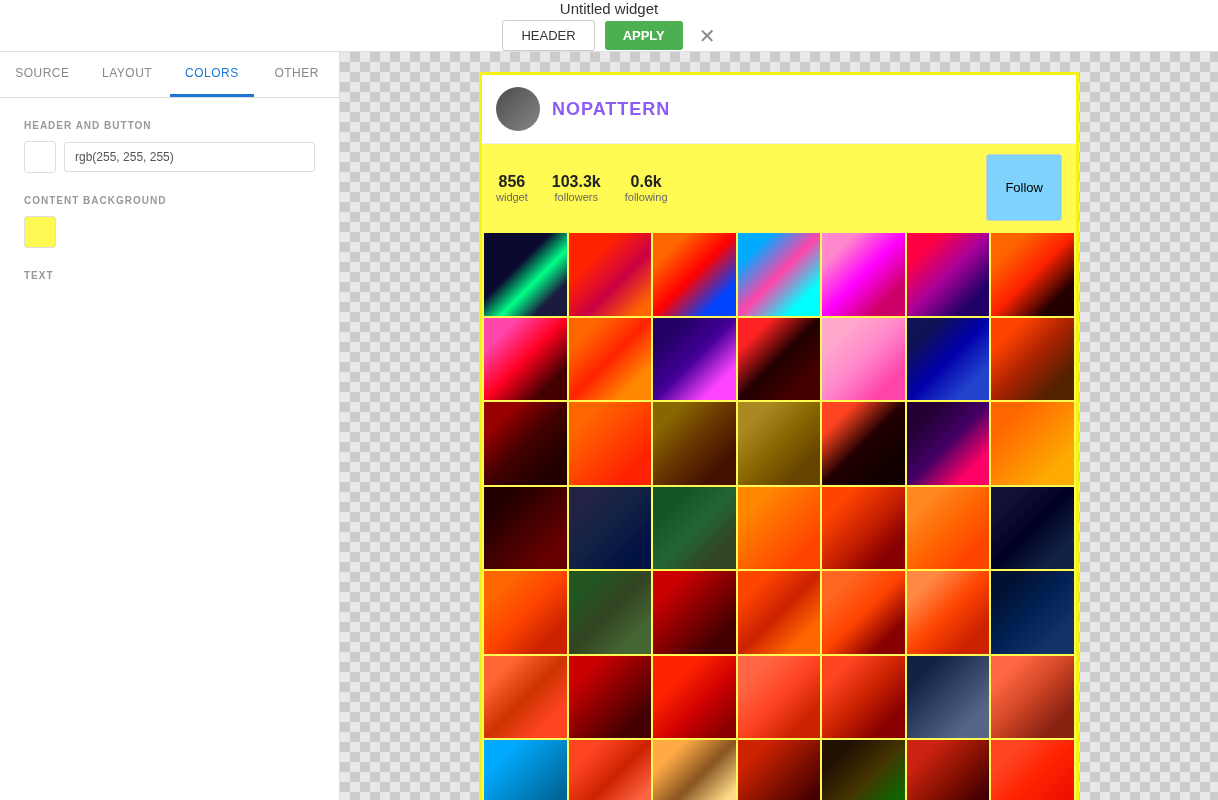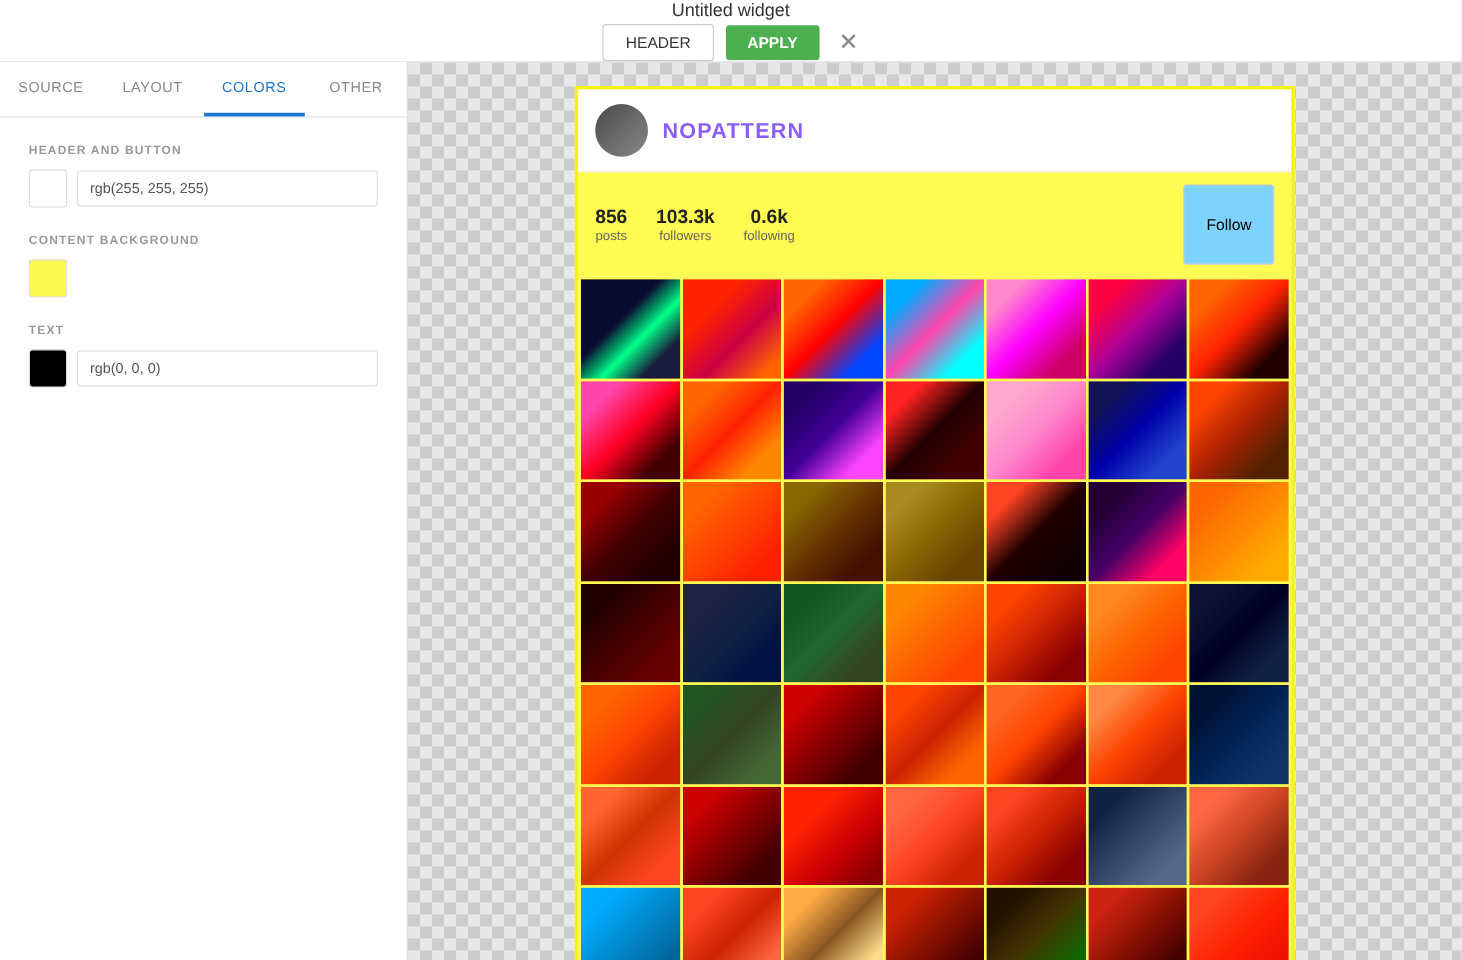--- a/index.html
+++ b/index.html
@@ -194,41 +194,37 @@
         <div class="color-swatch" style="background:#ffffff; border: 1px solid #ddd;"></div>
         <input class="color-value" value="rgb(255, 255, 255)" readonly="" style="">
       </div>
 
       <div class="section-label">CONTENT BACKGROUND</div>
       <div class="color-row">
         <div class="color-swatch" style="background:#fff953;"></div>
       </div>
 
       <div class="section-label">TEXT</div>
-      <div class="color-row">
-        <div class="color-swatch" style="background:#000000;"></div>
-        <input class="color-value" value="rgb(0, 0, 0)" readonly="" style="">
-      </div>
 
     </div>
   </div>
 
   <div class="preview-area">
 
     <div class="widget-preview">
 
       <div class="widget-header">
         <div class="widget-avatar"></div>
         <span class="widget-username">NOPATTERN</span>
       </div>
 
       <div class="widget-stats">
         <div class="stat-item">
           <div class="stat-number">856</div>
-          <div class="stat-label">posts</div>
+          <div class="stat-label">widget</div>
         </div>
         <div class="stat-item">
           <div class="stat-number">103.3k</div>
           <div class="stat-label">followers</div>
         </div>
         <div class="stat-item">
           <div class="stat-number">0.6k</div>
           <div class="stat-label">following</div>
         </div>
         <button class="follow-btn">Follow</button>

